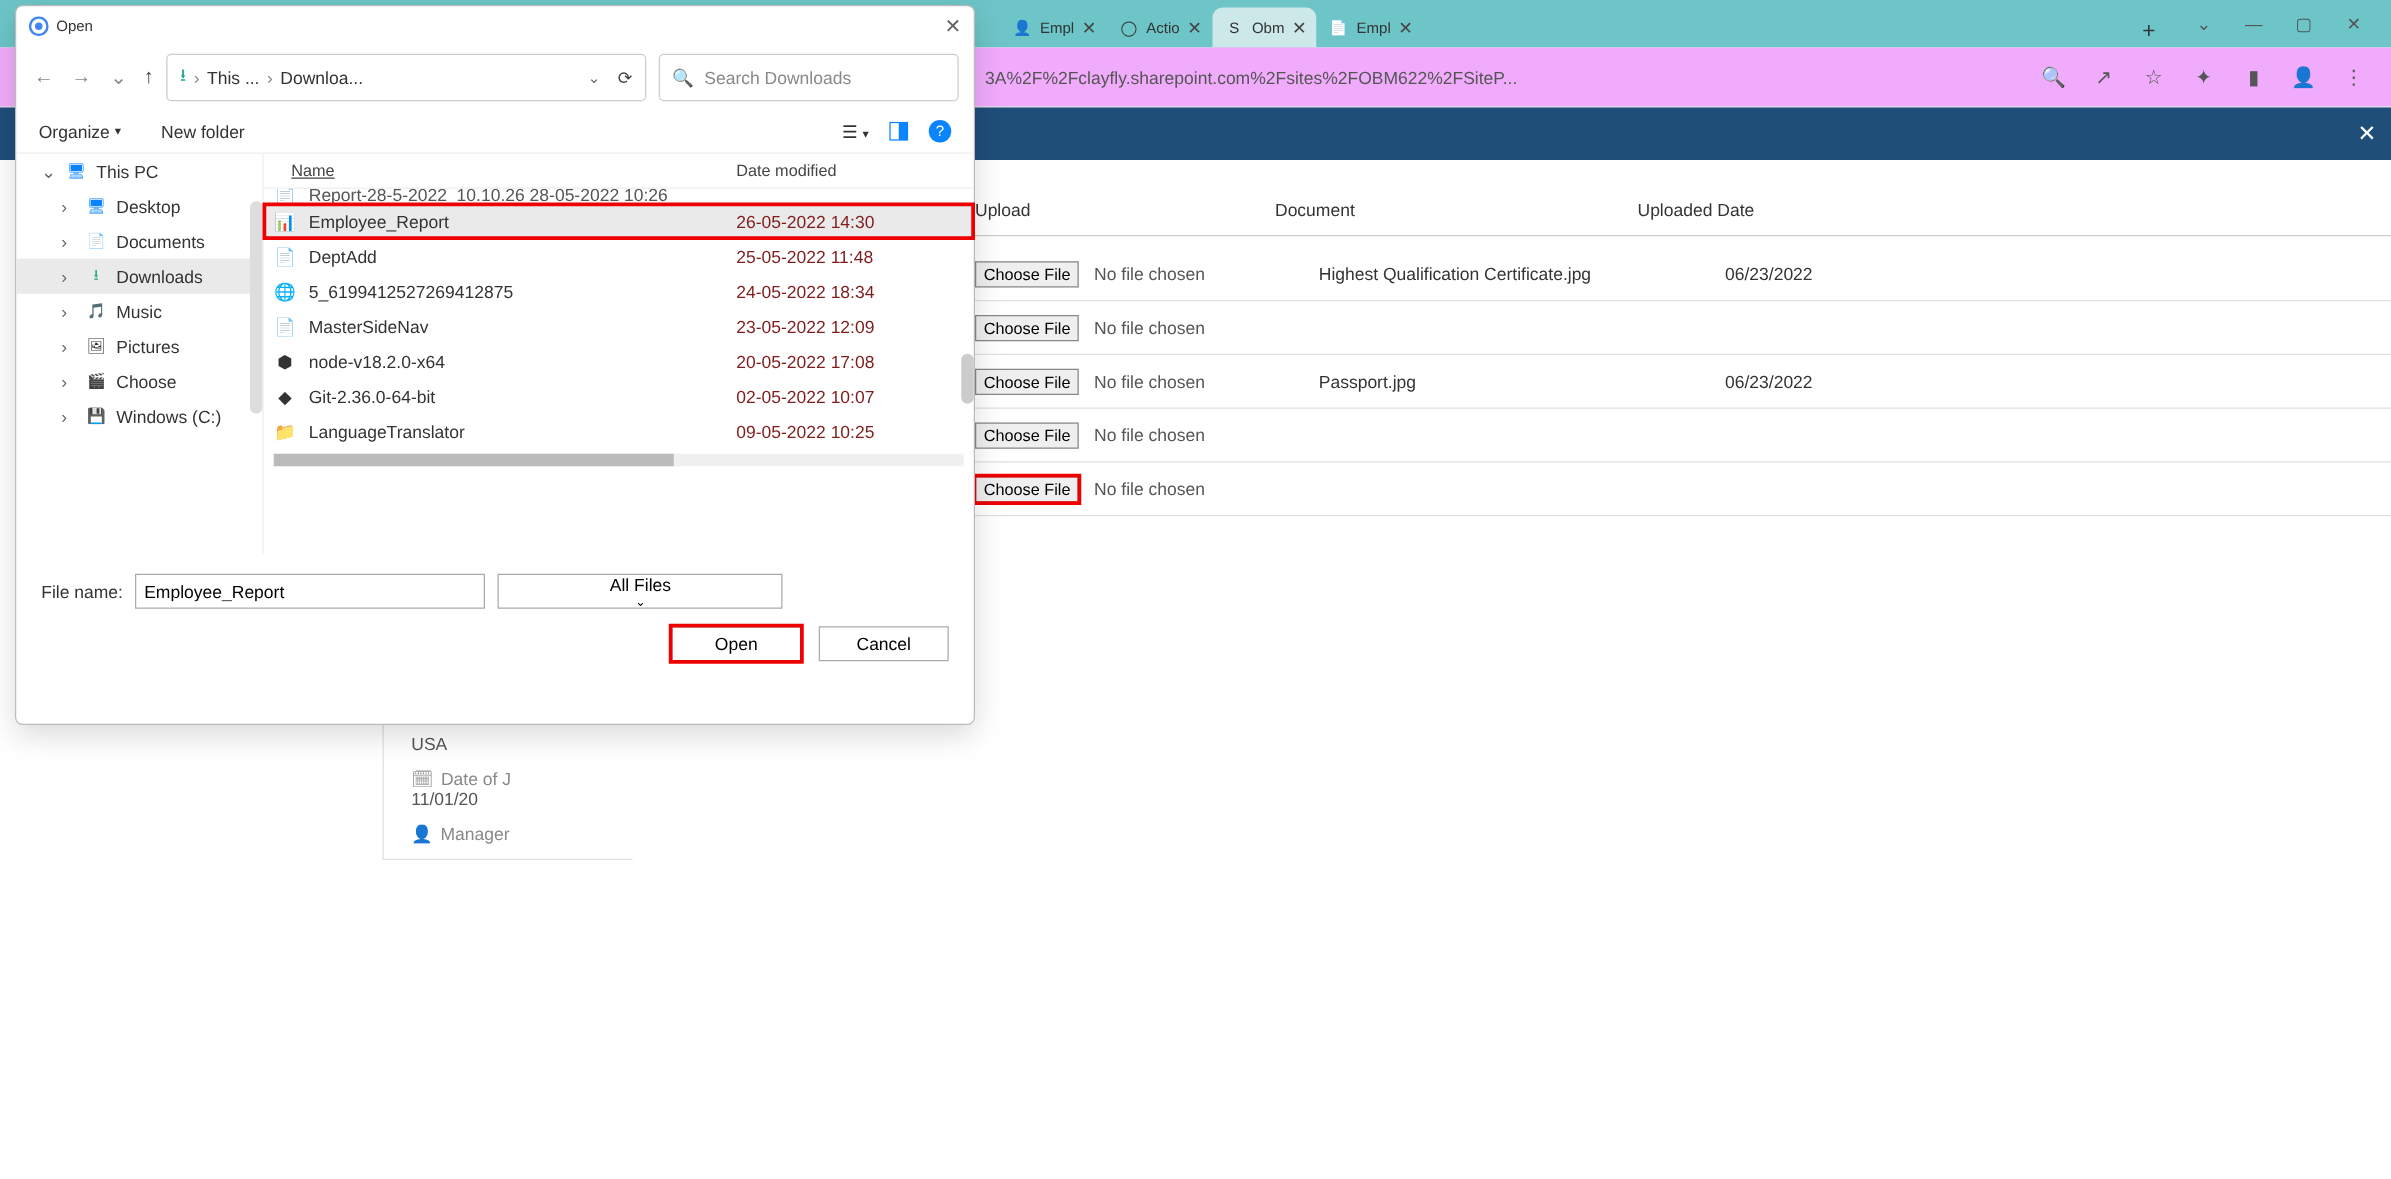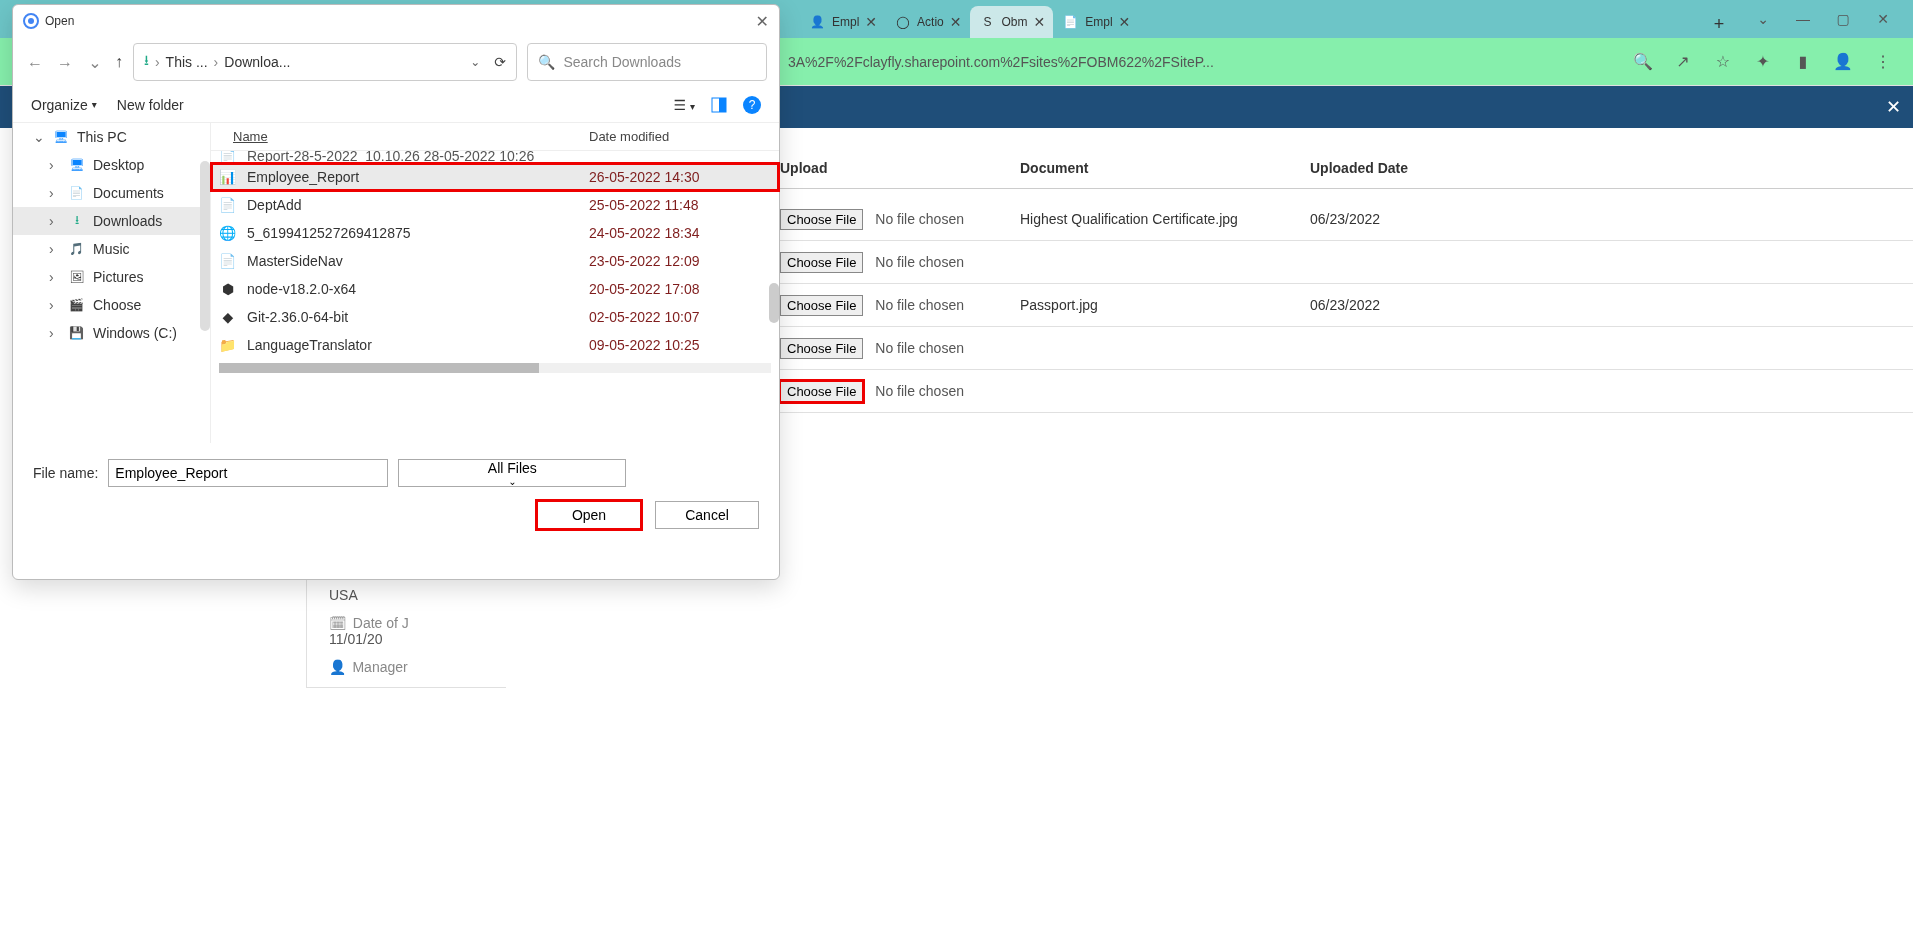--- a/index.html
+++ b/index.html
@@ -9,34 +9,34 @@
 .browser-titlebar { position: absolute; top: 0; left: 0; right: 0; height: 38px; background: #6dc5c7; display: flex; align-items: flex-end; }
 .tabs-row { display: flex; align-items: flex-end; flex: 1; padding-left: 800px; }
 .tab { display: flex; align-items: center; height: 32px; border-radius: 8px 8px 0 0; padding: 0 8px 0 10px; font-size: 12px; color: #333; max-width: 110px; gap: 6px; }
 .tab.active { background: #cce8e9; }
 .tab-close { font-size: 14px; color: #444; cursor: pointer; }
 .tab-icon { width: 16px; height: 16px; display: inline-flex; align-items: center; justify-content: center; border-radius: 50%; }
 .newtab { width: 28px; height: 28px; display: flex; align-items: center; justify-content: center; font-size: 18px; color: #333; }
 .win-controls { display: flex; gap: 20px; padding: 0 20px; align-items: center; height: 38px; color: #555; font-size: 14px; }
 .win-ctrl { width: 20px; text-align: center; }
 
-.address-row { position: absolute; top: 38px; left: 0; right: 0; height: 48px; background: #86efac; border-bottom: 1px solid #e0e0e0; display: flex; align-items: center; padding: 0 8px; }
+.address-row { position: absolute; top: 38px; left: 0; right: 0; height: 48px; background: #f0abfc; border-bottom: 1px solid #e0e0e0; display: flex; align-items: center; padding: 0 8px; }
 .url-text { margin-left: 780px; font-size: 14px; color: #555; flex: 1; }
 .addr-icons { display: flex; gap: 20px; padding-right: 12px; color: #555; }
 .addr-icon { width: 20px; height: 20px; display: flex; align-items: center; justify-content: center; }
 
 
 .page-banner { position: absolute; top: 86px; left: 0; right: 0; height: 42px; background: #1f4e79; }
 .page-banner-close { position: absolute; right: 12px; top: 10px; color: #fff; font-size: 18px; }
-.page-table-header { position: absolute; top: 160px; left: 780px; right: 0; display: flex; font-size: 14px; color: #333; border-bottom: 1px solid #ccc; padding-bottom: 12px; font-weight: 700; }
+.page-table-header { position: absolute; top: 160px; left: 780px; right: 0; display: flex; font-size: 14px; color: #333; border-bottom: 1px solid #ccc; padding-bottom: 12px; font-weight: 400; }
 .col-upload { width: 240px; }
 .col-doc { width: 290px; }
 .col-date { flex: 1; }
 .page-table-rows { position: absolute; top: 198px; left: 780px; right: 0; }
-.page-table-row { display: flex; align-items: center; height: 43px; border-bottom: 1px solid #e0e0e0; font-size: 14px; color: #333; }
+.page-table-row { display: flex; align-items: center; height: 43px; border-bottom: 1px solid #e0e0e0; font-size: 14px; color: #333; gap: 35px; }
 .choose-file-btn { border: 1px solid #888; background: #efefef; font-size: 13px; padding: 2px 6px; margin-right: 8px; }
 .choose-file-btn.highlighted { outline: 3px solid #e00; outline-offset: -1px; }
 .nofile { color: #555; }
 
 .page-extra { position: absolute; left: 306px; top: 575px; width: 200px; }
 .extra-block { border-left: 1px solid #e0e0e0; border-bottom: 1px solid #e0e0e0; padding: 12px 0 12px 22px; font-size: 14px; color: #555; }
 .extra-icon-row { display: flex; align-items: center; gap: 6px; color: #888; }
 
 
 .dialog { position: absolute; left: 12px; top: 4px; width: 768px; height: 576px; background: #fff; border: 1px solid #bbb; border-radius: 6px; box-shadow: 0 8px 24px rgba(0,0,0,0.15); z-index: 100; }
@@ -242,21 +242,21 @@
       <span>🔍</span>
       <span>Search Downloads</span>
     </div>
   </div>
 
   <div class="dlg-toolbar">
     <div class="tbtn">
       <span>Organize</span>
         <span class="caret">▾</span>
     </div>
-    <div class="tbtn" style="margin-left:20px;">
+    <div class="tbtn" style="margin-left:32px;">
       <span>New folder</span>
     </div>
     <div class="tright">
       <span>☰ <span style="font-size:10px">▾</span></span>
       <span>
         <svg width="16" height="16">
             <rect x="1" y="1" width="14" height="14" fill="none" stroke="#0a84ff"></rect>
             <rect x="8" y="1" width="7" height="14" fill="#0a84ff"></rect>
           </svg>
       </span>

